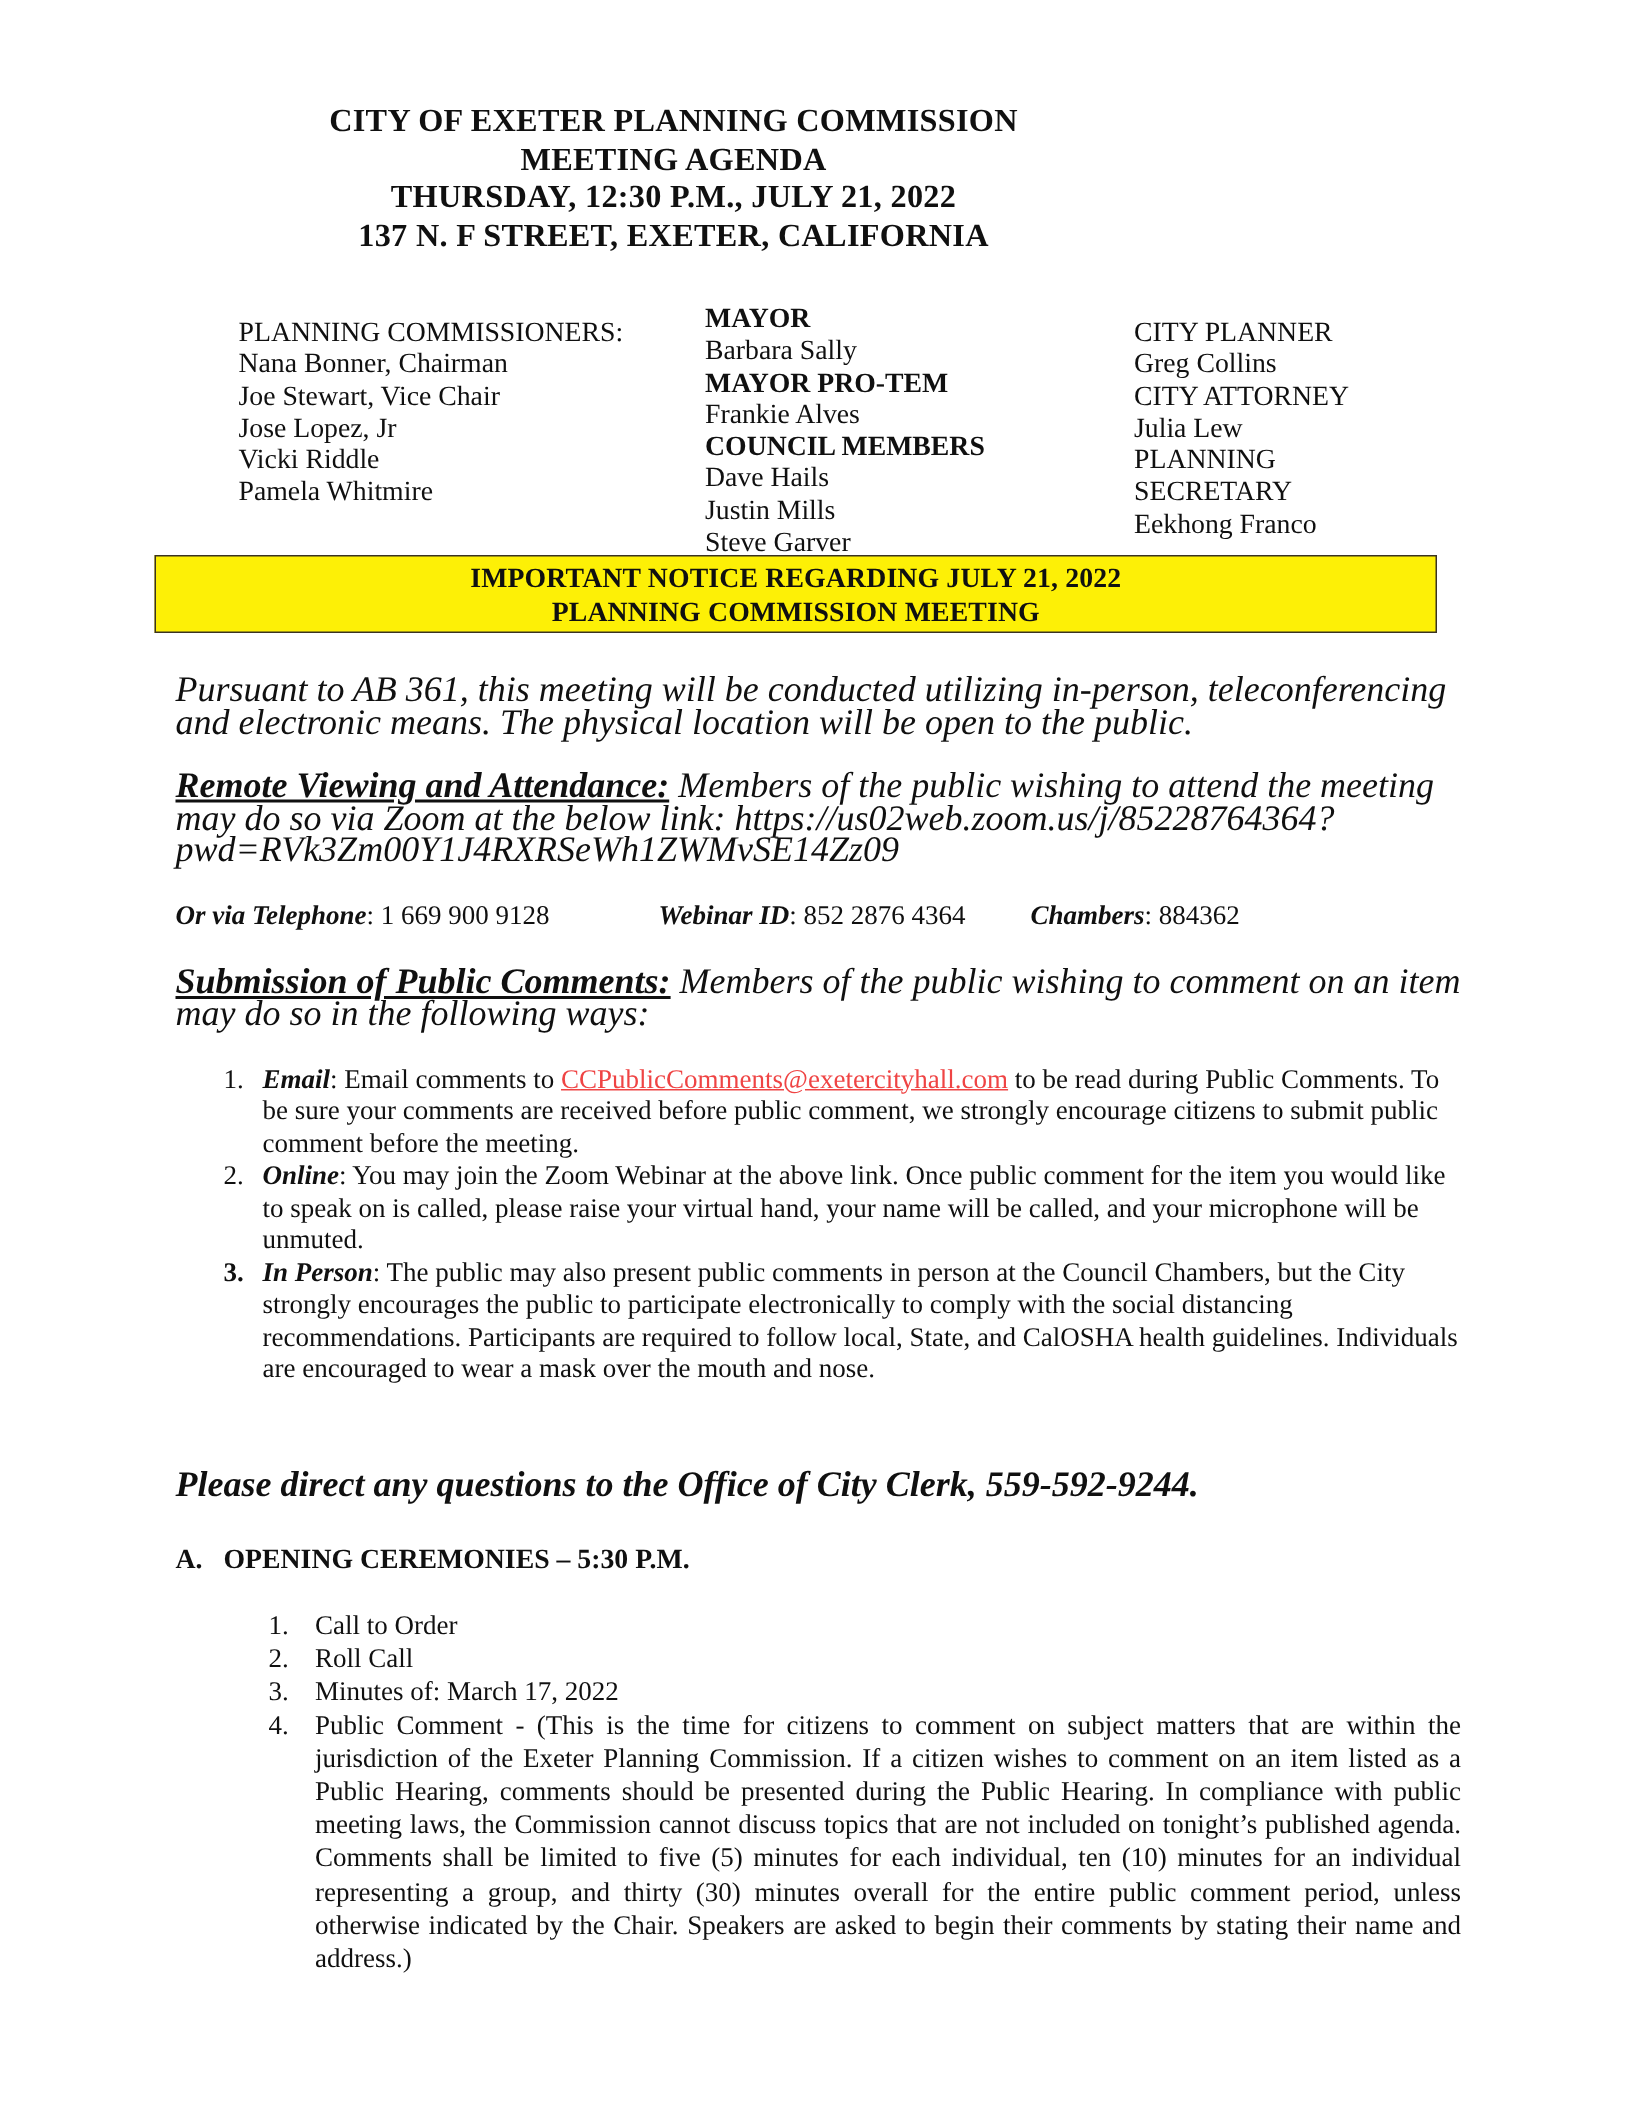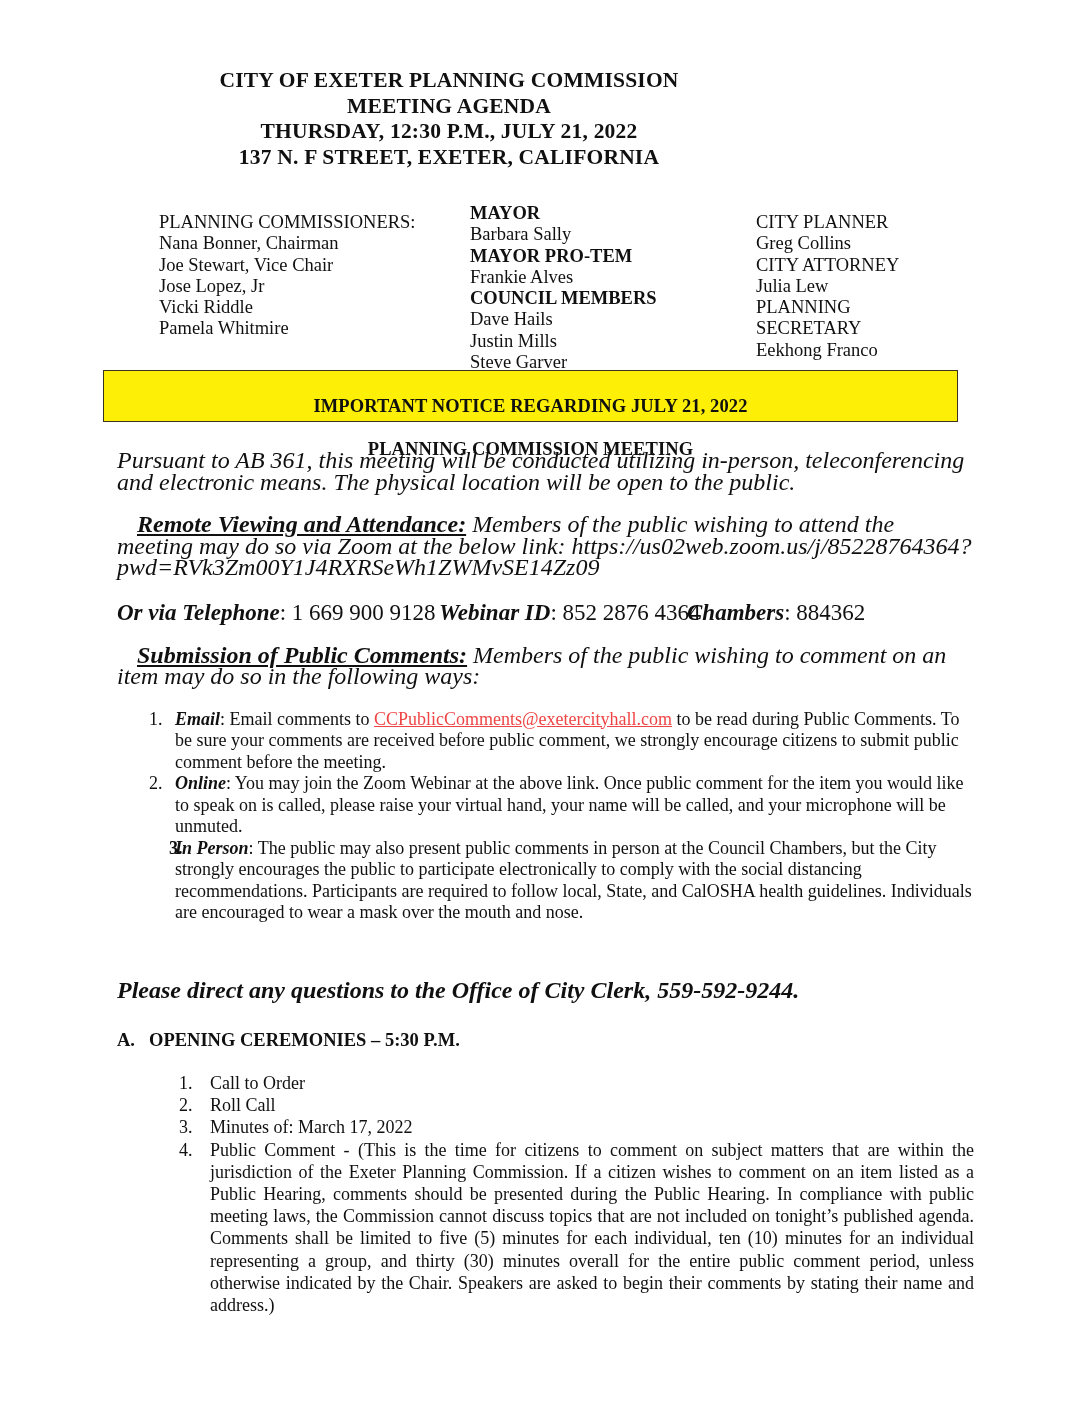--- a/index.html
+++ b/index.html
@@ -81,52 +81,51 @@
     box-sizing: border-box;
     text-align: center;
     padding-top: 4px;
   }
   .notice-line {
     font-weight: bold;
     font-size: 18.5px;
     line-height: 22.5px;
     color: #101010;
     letter-spacing: 0.1px;
-    margin-top: 20px;
   }
 
   
   .body {
     position: absolute;
     top: 450px;
     left: 117px;
     width: 857px;
   }
   p.para {
     margin: 0 0 0 0;
     font-size: 24px;
     line-height: 21.5px;
     text-align: left;
     font-style: italic;
   }
   .gap-md { height: 21px; }
   .gap-lg { height: 28px; }
   .u { text-decoration: underline; }
-  .b { font-weight: bold; margin-left: 20px; }
+  .b { font-weight: bold; }
   .bi { font-weight: bold; font-style: italic; }
   a.link {
     color: #ef4444;
     text-decoration: underline;
   }
 
   
   .tele-row {
     position: relative;
     height: 24px;
-    font-size: 23px;
+    font-size: 18px;
   }
   .tele-a { position: absolute; left: 0; top: 0; }
   .tele-b { position: absolute; left: 322px; top: 0; }
   .tele-c { position: absolute; left: 570px; top: 0; }
 
   
   ol.num-list {
     margin: 0;
     padding: 0 0 0 0;
     list-style: none;

